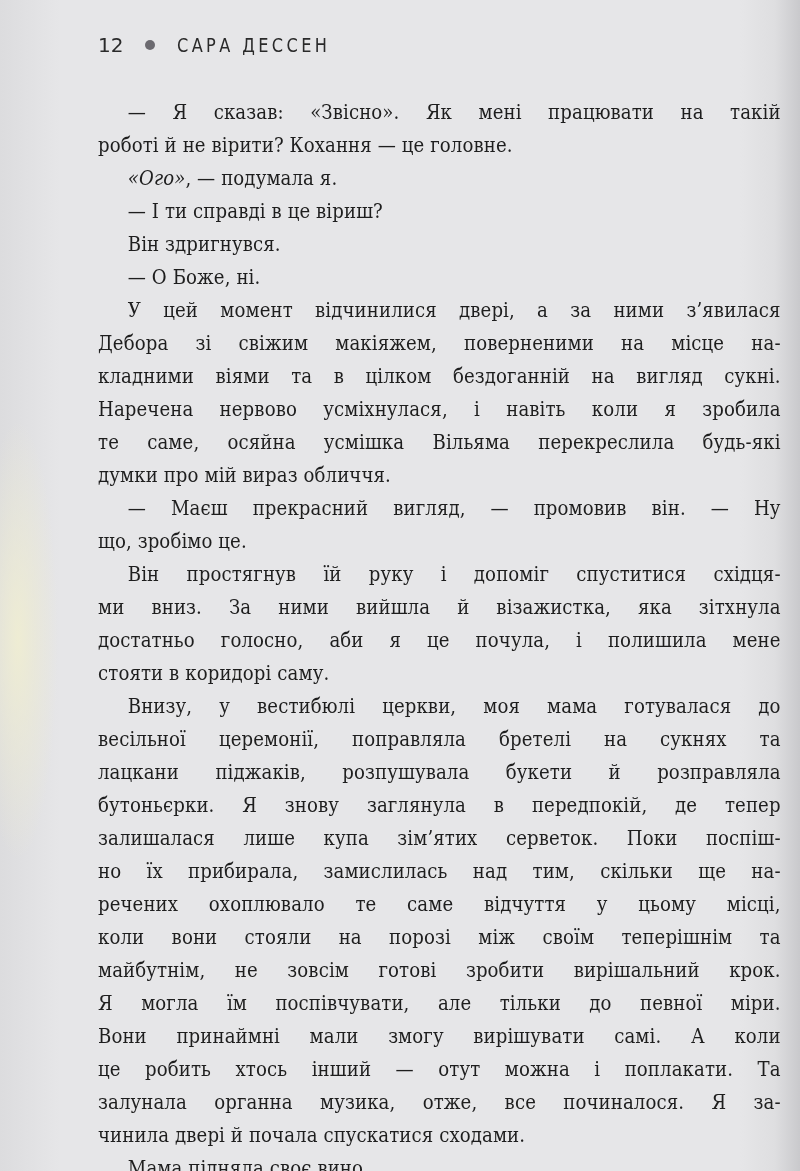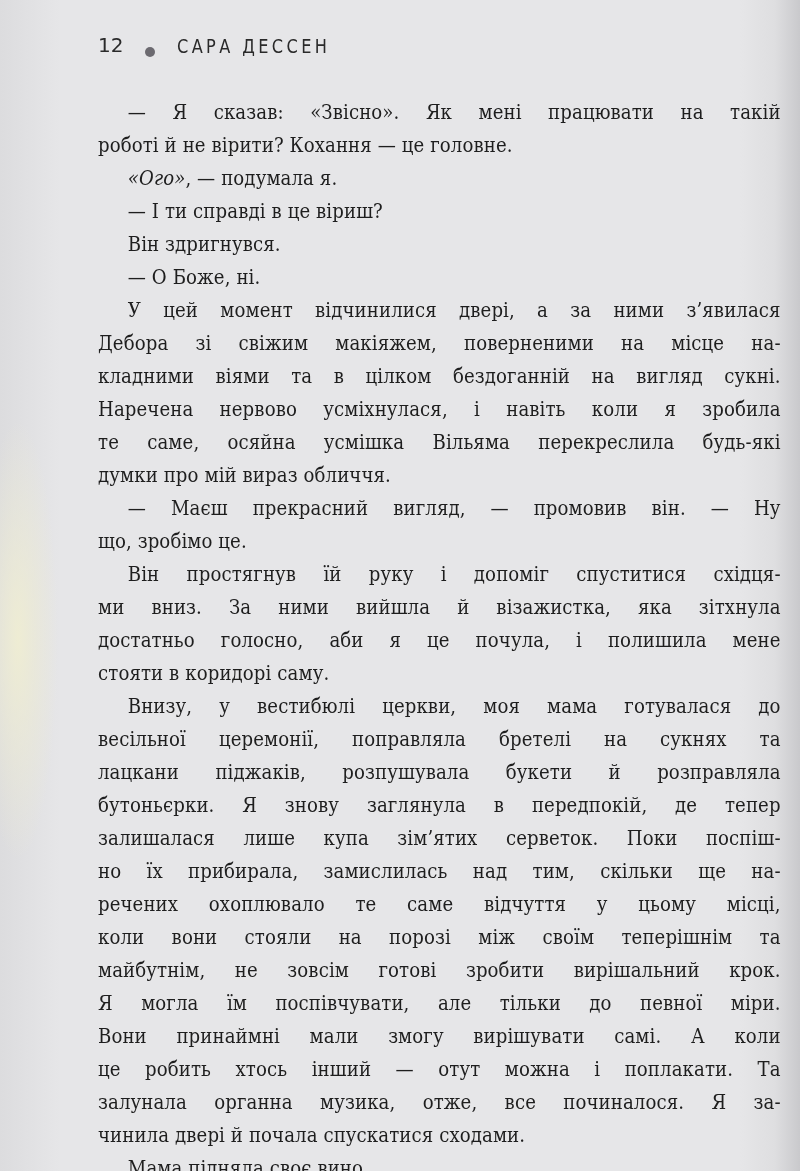--- a/index.html
+++ b/index.html
@@ -11,21 +11,21 @@
     color: #1e1e1e;
   }
   .page-bg {
     position: absolute; inset: 0;
     background:
       radial-gradient(ellipse 40px 220px at 18px 640px, rgba(240,238,210,0.9), rgba(240,238,210,0) 100%),
       linear-gradient(to right, #dcdcde 0px, #e6e6e8 60px, #e6e6e8 740px, #dedee0 775px, #c9c9cc 800px);
   }
   .running-head {
     position: absolute; left: 98px; top: 33px;
-    display: flex; align-items: flex-end;
+    display: flex; align-items: center;
     font-family: "DejaVu Sans", "Liberation Sans", sans-serif;
     font-size: 19px; color: #2a2a2a;
   }
   .page-num { font-size: 20px; letter-spacing: 0px; }
   .bullet {
     width: 10px; height: 10px; border-radius: 50%;
     background: #6c6a70; margin-left: 22px; margin-right: 22px;
   }
   .author { letter-spacing: 4px; font-weight: normal; transform: scaleX(0.85); transform-origin: left center; }
   .text-block {

